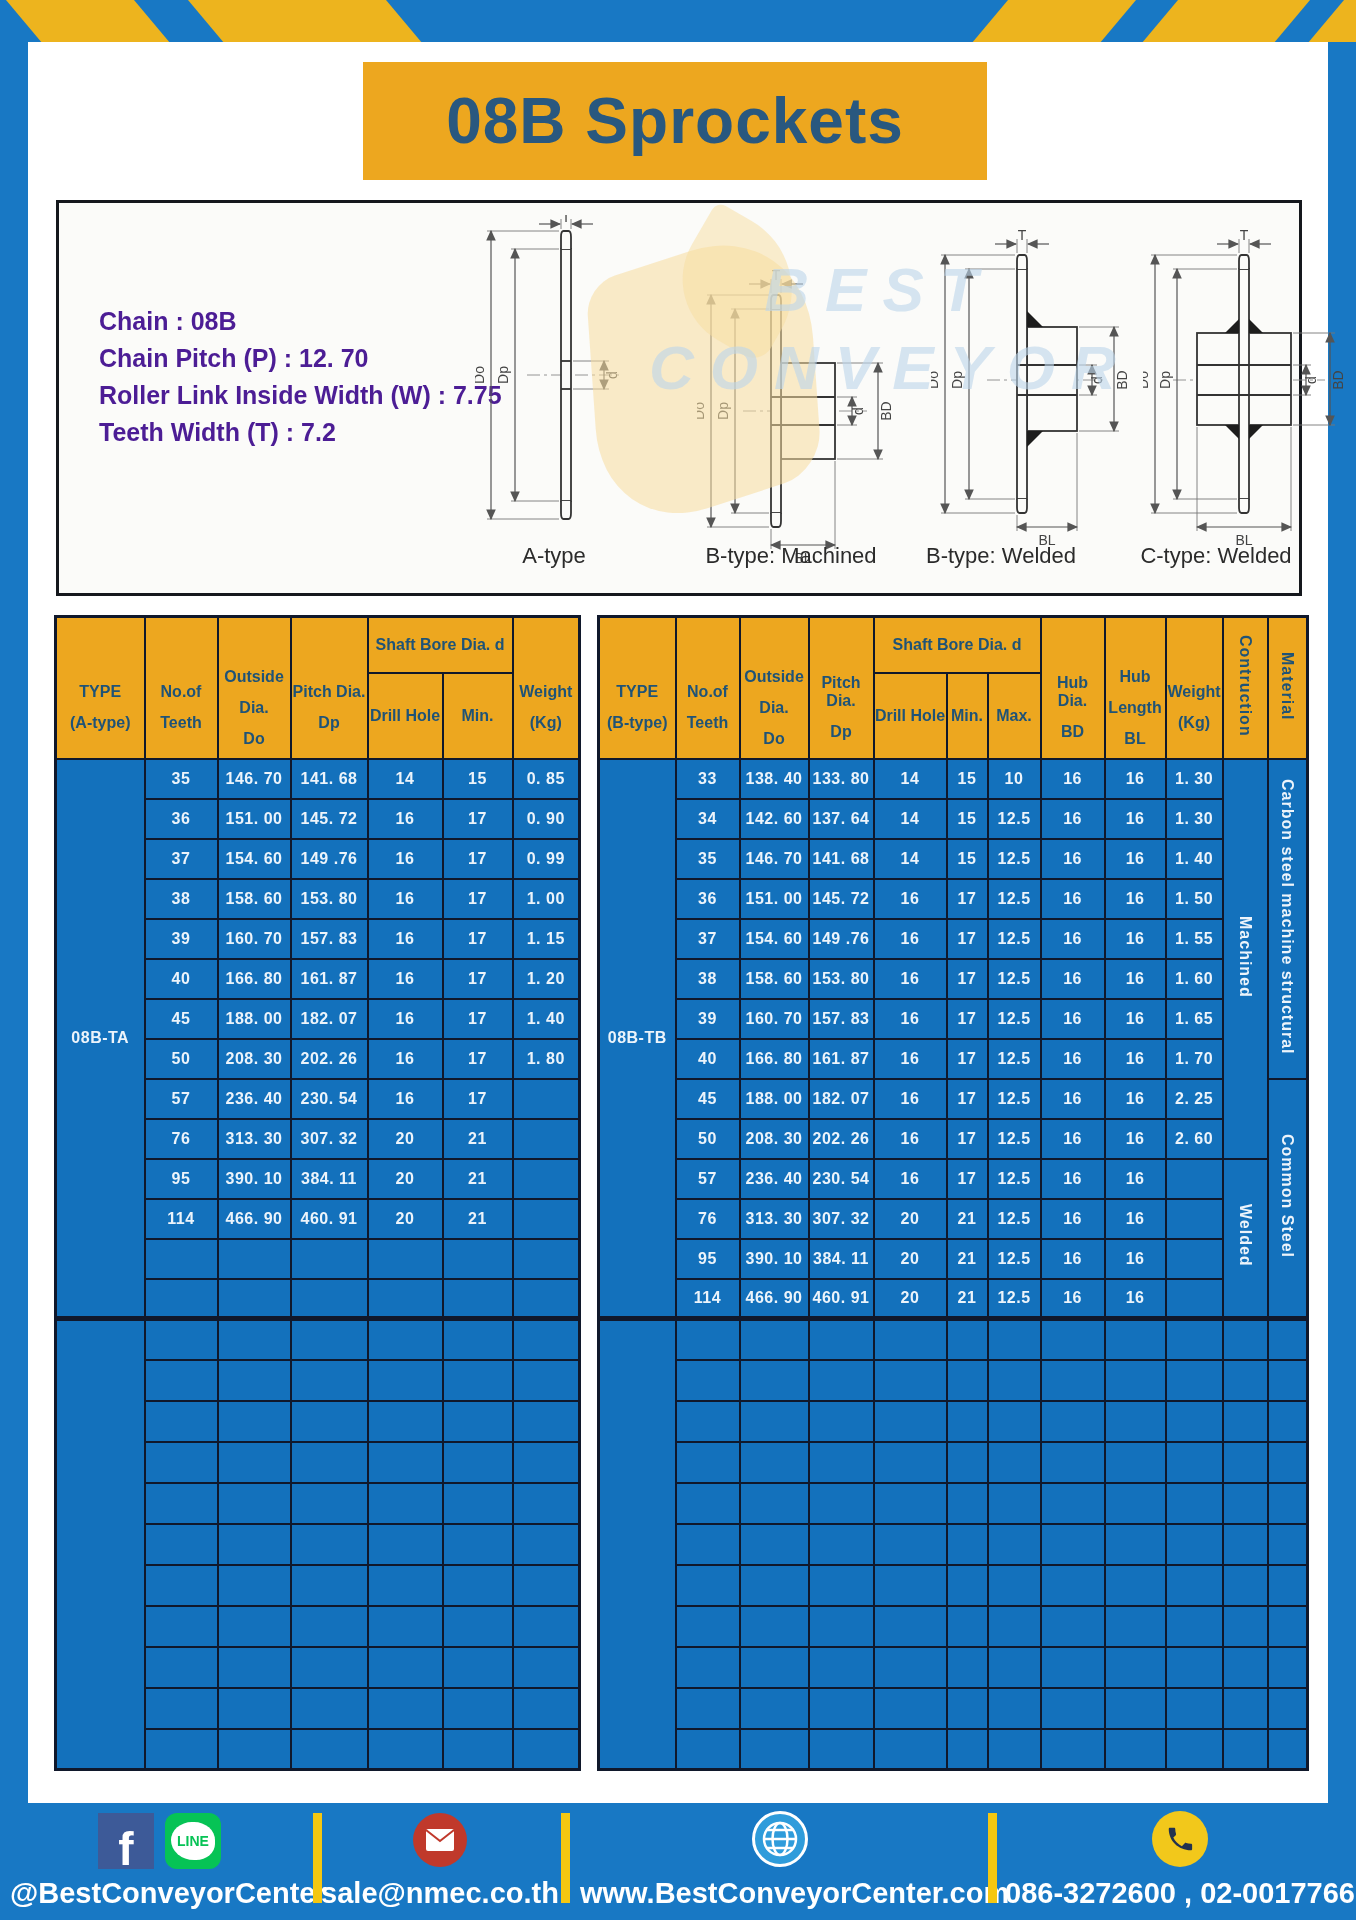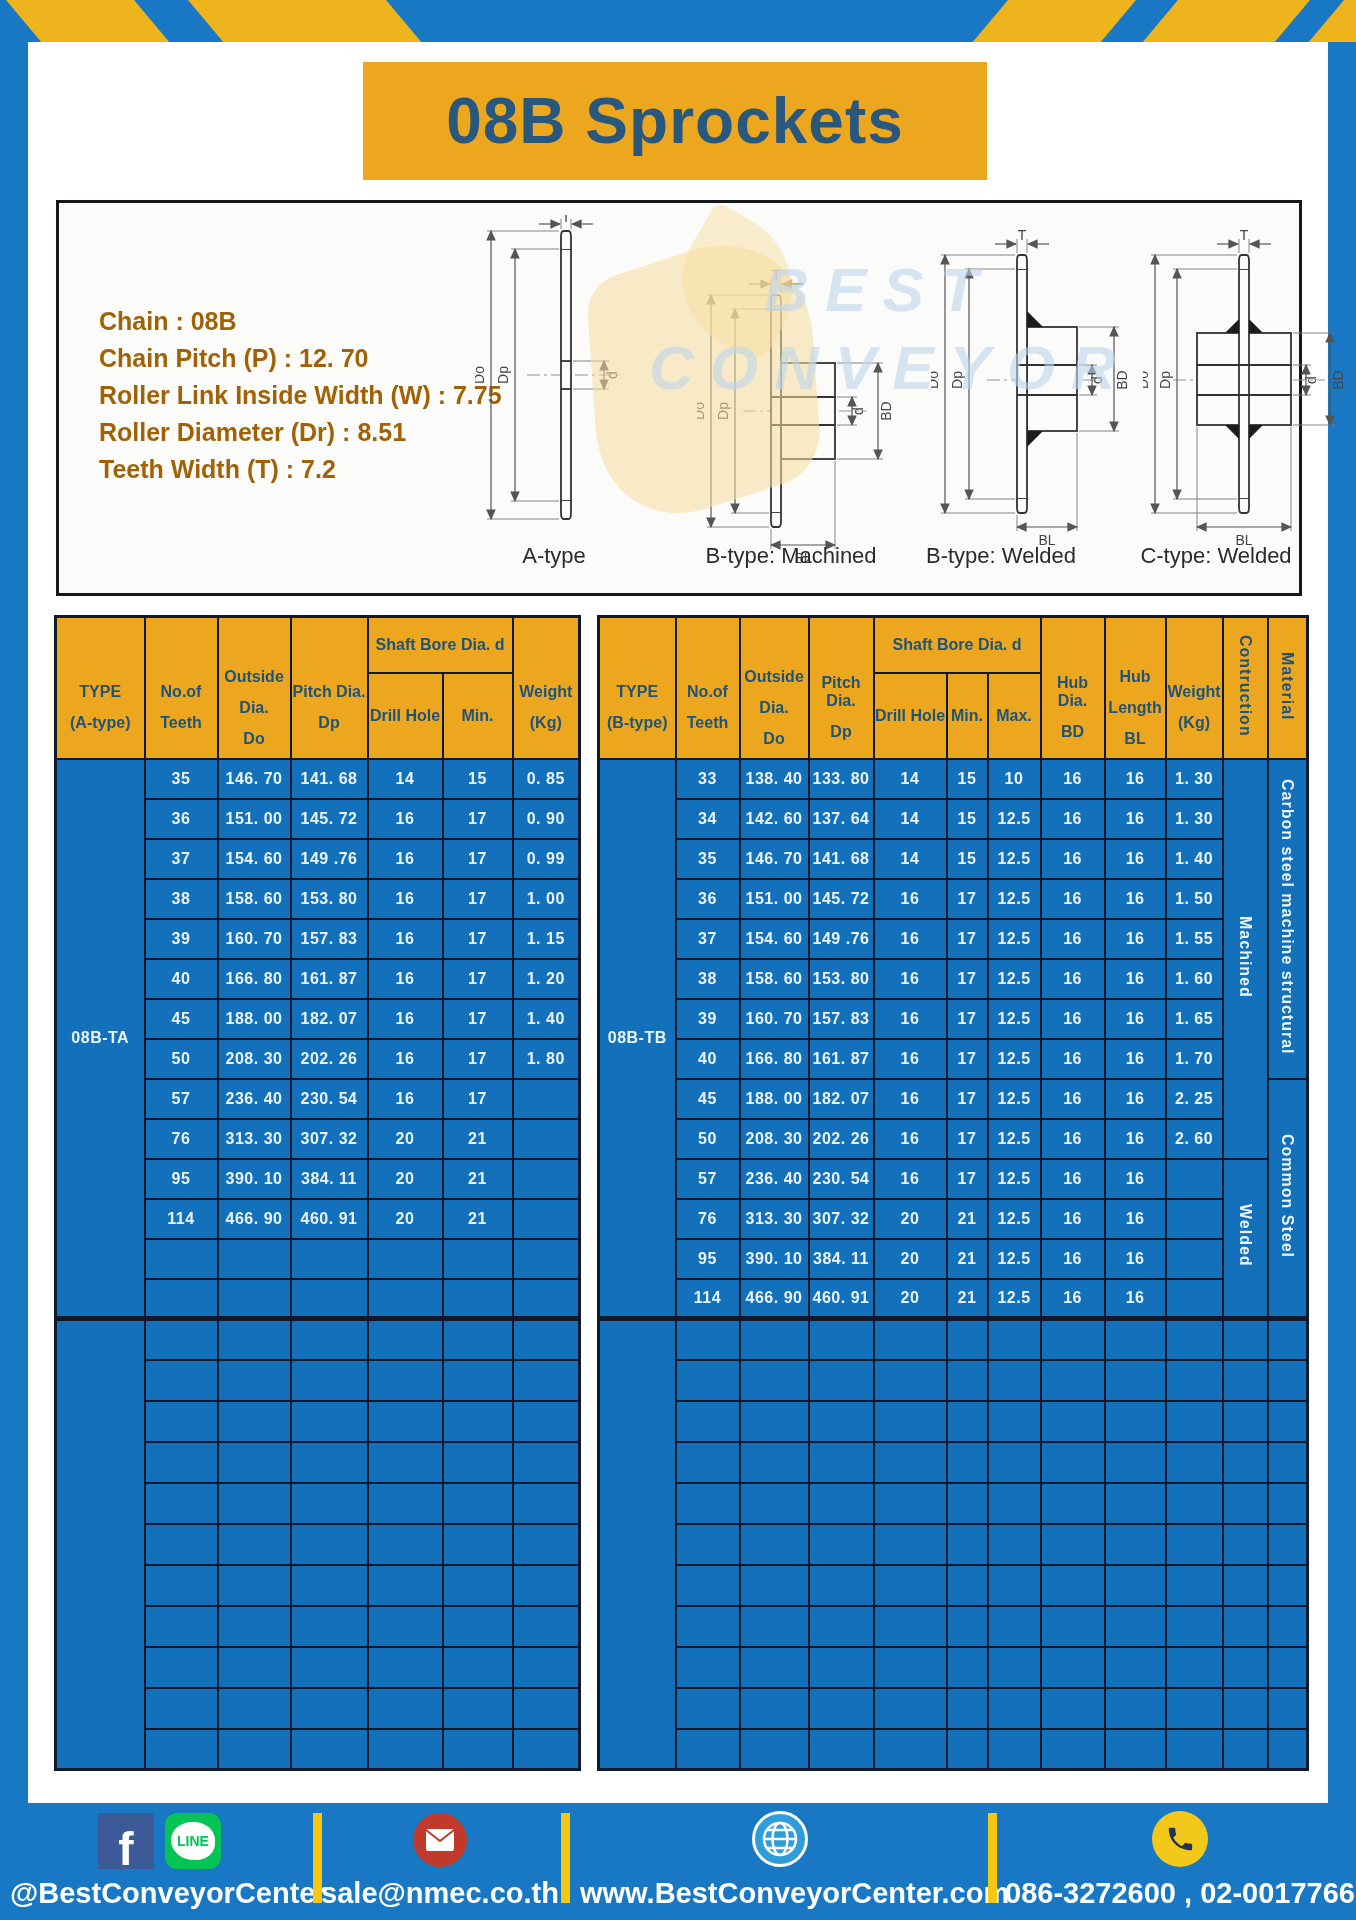--- a/index.html
+++ b/index.html
@@ -18,21 +18,21 @@
 
   
   .title-box{position:absolute;left:363px;top:62px;width:624px;height:118px;background:#EDA71F;
              display:flex;align-items:center;justify-content:center;}
   .title-box span{font-size:64px;font-weight:bold;color:#29587F;letter-spacing:1px;}
 
   
   .diagram-box{position:absolute;left:56px;top:200px;width:1246px;height:396px;background:#FBFBF9;
                border:3px solid #15181d;}
   .specs{position:absolute;left:40px;top:100px;}
-  .specs div{font-size:25px;font-weight:bold;color:#a16207;line-height:37px;white-space:nowrap;}
+  .specs div{font-size:25px;font-weight:bold;color:#4c1d95;line-height:37px;white-space:nowrap;}
   .dcaption{position:absolute;font-size:22px;color:#2b2b2b;text-align:center;width:240px;transform:translateX(-50%);}
   .dsvg{position:absolute;}
   .watermark{position:absolute;left:470px;top:20px;width:600px;height:330px;pointer-events:none;}
   .wm-swoosh{position:absolute;left:60px;top:30px;width:230px;height:250px;background:#F7DD9F;opacity:.55;
              transform:rotate(-18deg) skewX(-14deg);border-radius:30px 120px 40px 110px;}
   .wm-swoosh2{position:absolute;left:150px;top:0px;width:120px;height:120px;background:#F7DD9F;opacity:.5;
               transform:rotate(30deg);border-radius:10px 80px 20px 70px;}
   .wm-text{position:absolute;left:120px;top:28px;width:460px;text-align:center;color:#BDD6EB;opacity:.6;
            font-weight:bold;font-size:62px;letter-spacing:16px;line-height:78px;font-style:italic;}
 
@@ -96,21 +96,20 @@
 
   <div class="title-box">
     <span>08B Sprockets</span>
   </div>
 
   <div class="diagram-box">
     <div class="specs">
       <div>Chain  : 08B</div>
       <div>Chain Pitch (P)  :  12. 70</div>
       <div>Roller Link Inside Width (W)  :  7.75</div>
-      <div>Roller Diameter (Dr)  : 8.51</div>
       <div>Teeth Width (T)  :  7.2</div>
     </div>
 
     <svg class="dsvg" style="left:416px;top:12px;" width="170" height="322" viewBox="0 0 170 322">
       <defs>
         <marker id="arwA" markerWidth="9" markerHeight="8" refX="8" refY="4" orient="auto-start-reverse">
           <path d="M0,0 L9,4 L0,8 Z" fill="#555"></path>
         </marker>
       </defs>
       <line class="cl" x1="52" y1="160" x2="144" y2="160"></line>

